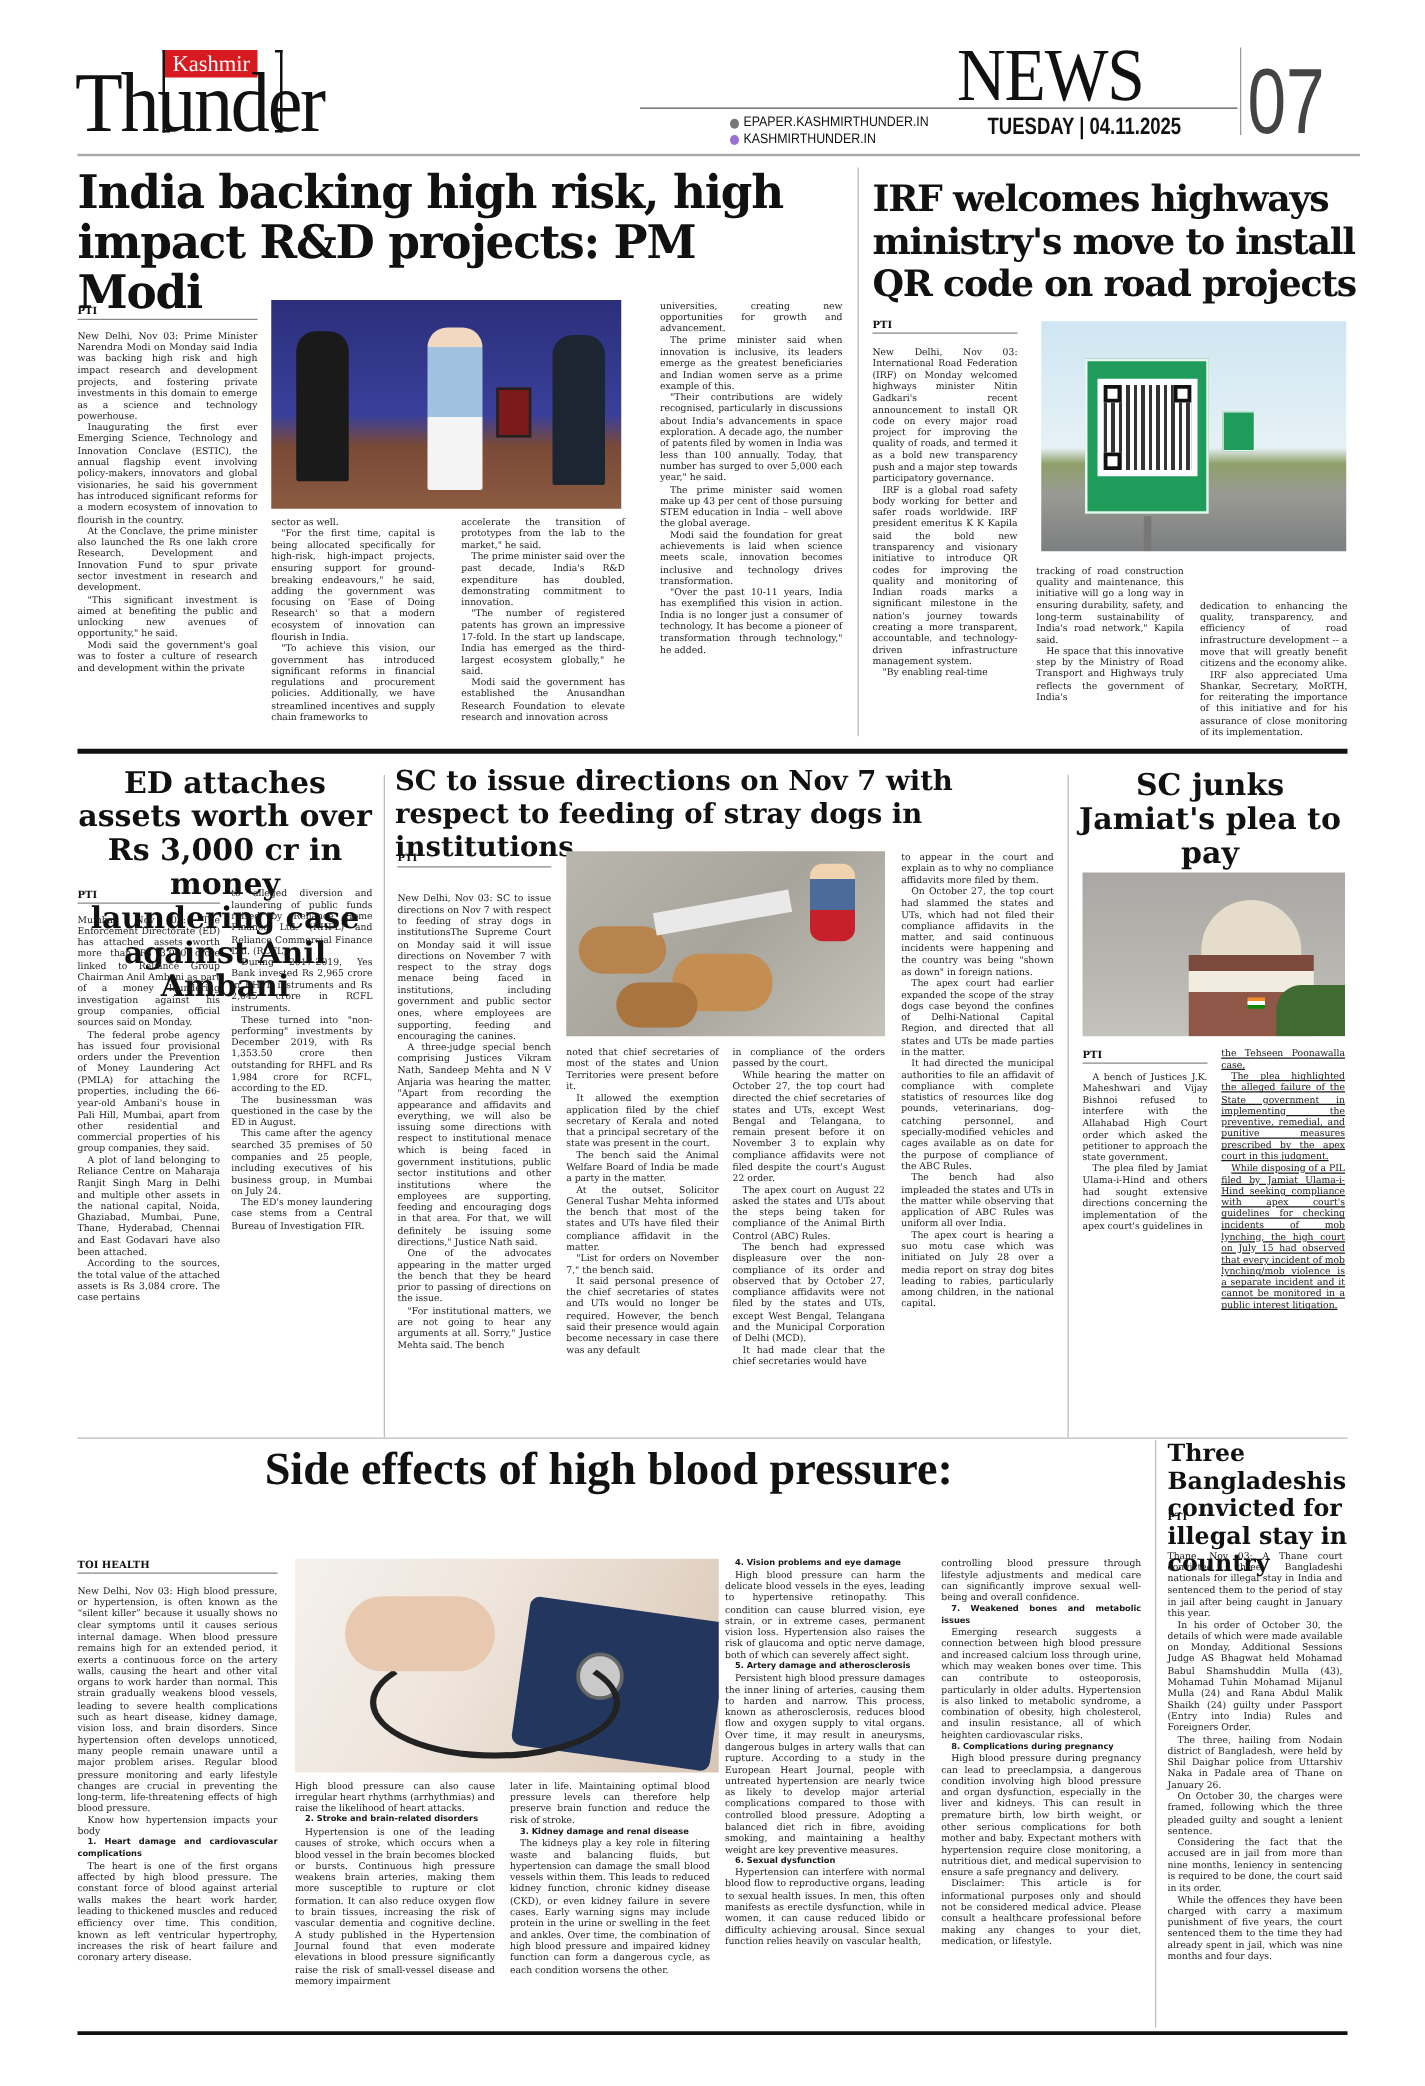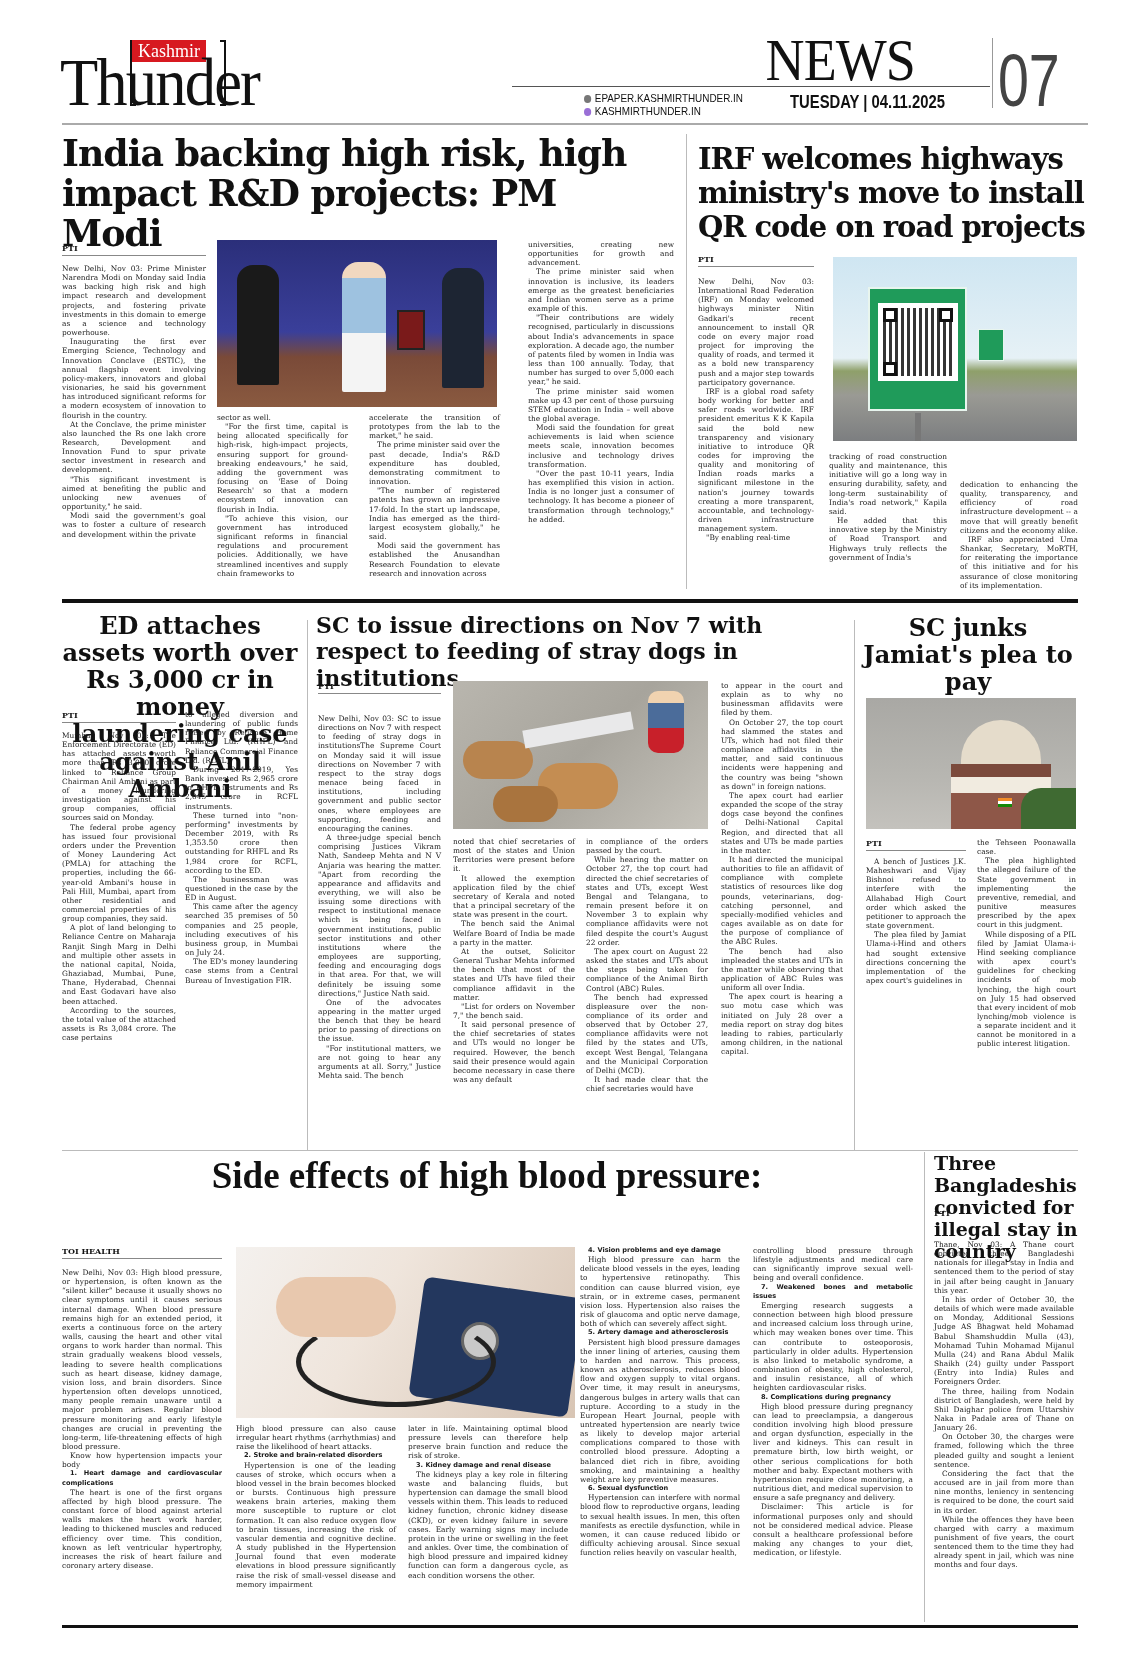--- a/index.html
+++ b/index.html
@@ -115,21 +115,21 @@
       <div style="position:absolute;left:5px;top:5px;width:14px;height:14px;border:3px solid #111;background:#fff;"></div>
       <div style="position:absolute;right:5px;top:5px;width:14px;height:14px;border:3px solid #111;background:#fff;"></div>
       <div style="position:absolute;left:5px;bottom:5px;width:14px;height:14px;border:3px solid #111;background:#fff;"></div>
     </div>
   </div>
   <div style="position:absolute;left:82px;top:156px;width:6px;height:28px;background:#777;"></div>
   <div style="position:absolute;left:145px;top:72px;width:26px;height:32px;background:#1f9b5a;border:1px solid #e8f5ee;"></div>
 </div>
 <div class="abs body" style="left:829px;top:452px;width:118px;">
   <p class="first">tracking of road construction quality and maintenance, this initiative will go a long way in ensuring durability, safety, and long-term sustainability of India's road network," Kapila said.</p>
-    <p>He added that this innovative step by the Ministry of Road Transport and Highways truly reflects the government of India's</p>
+    <p>He space that this innovative step by the Ministry of Road Transport and Highways truly reflects the government of India's</p>
 </div>
 <div class="abs body" style="left:960px;top:480px;width:118px;">
   <p class="first">dedication to enhancing the quality, transparency, and efficiency of road infrastructure development -- a move that will greatly benefit citizens and the economy alike.</p>
     <p>IRF also appreciated Uma Shankar, Secretary, MoRTH, for reiterating the importance of this initiative and for his assurance of close monitoring of its implementation.</p>
 </div>
 
 <div class="abs thick-rule" style="left:62px;top:599px;width:1016px;"></div>
 
 <h2 class="abs headline h-center" style="left:62px;top:612px;width:236px;">ED attaches assets worth over Rs 3,000 cr in money laundering case against Anil Ambani</h2>
 <div class="abs" style="left:62px;top:710px;width:114px;">
@@ -177,21 +177,21 @@
     <p>It said personal presence of the chief secretaries of states and UTs would no longer be required. However, the bench said their presence would again become necessary in case there was any default</p>
 </div>
 <div class="abs body" style="left:586px;top:837px;width:122px;">
   <p class="first">in compliance of the orders passed by the court.</p>
     <p>While hearing the matter on October 27, the top court had directed the chief secretaries of states and UTs, except West Bengal and Telangana, to remain present before it on November 3 to explain why compliance affidavits were not filed despite the court's August 22 order.</p>
     <p>The apex court on August 22 asked the states and UTs about the steps being taken for compliance of the Animal Birth Control (ABC) Rules.</p>
     <p>The bench had expressed displeasure over the non-compliance of its order and observed that by October 27, compliance affidavits were not filed by the states and UTs, except West Bengal, Telangana and the Municipal Corporation of Delhi (MCD).</p>
     <p>It had made clear that the chief secretaries would have</p>
 </div>
 <div class="abs body" style="left:721px;top:681px;width:122px;">
-  <p class="first">to appear in the court and explain as to why no businessman affidavits were filed by them.</p>
+  <p class="first">to appear in the court and explain as to why no compliance affidavits more filed by them.</p>
     <p>On October 27, the top court had slammed the states and UTs, which had not filed their compliance affidavits in the matter, and said continuous incidents were happening and the country was being "shown as down" in foreign nations.</p>
     <p>The apex court had earlier expanded the scope of the stray dogs case beyond the confines of Delhi-National Capital Region, and directed that all states and UTs be made parties in the matter.</p>
     <p>It had directed the municipal authorities to file an affidavit of compliance with complete statistics of resources like dog pounds, veterinarians, dog-catching personnel, and specially-modified vehicles and cages available as on date for the purpose of compliance of the ABC Rules.</p>
     <p>The bench had also impleaded the states and UTs in the matter while observing that application of ABC Rules was uniform all over India.</p>
     <p>The apex court is hearing a suo motu case which was initiated on July 28 over a media report on stray dog bites leading to rabies, particularly among children, in the national capital.</p>
 </div>
 <div class="abs col-rule-v" style="left:854px;top:620px;height:530px;"></div>
 
 <h2 class="abs headline h-center" style="left:862px;top:614px;width:212px;">SC junks Jamiat's plea to pay compensation to victims of mob lynching</h2>
 <div class="abs photo" style="left:866px;top:698px;width:210px;height:131px;background:linear-gradient(180deg,#a9a8a4 0%,#b7b6b1 60%,#c4c2bd 100%);">
@@ -200,21 +200,21 @@
   <div style="position:absolute;left:155px;top:90px;width:55px;height:41px;background:#3f6a32;border-radius:20px 0 0 0;"></div>
   <div style="position:absolute;left:132px;top:100px;width:14px;height:9px;background:linear-gradient(180deg,#f28c28 33%,#fff 33% 66%,#138808 66%);"></div>
 </div>
 <div class="abs" style="left:866px;top:838px;width:100px;">
   <div class="byline">PTI</div>
   <div class="body" style="margin-top:6px;">
       <p>A bench of Justices J.K. Maheshwari and Vijay Bishnoi refused to interfere with the Allahabad High Court order which asked the petitioner to approach the state government.</p>
       <p>The plea filed by Jamiat Ulama-i-Hind and others had sought extensive directions concerning the implementation of the apex court's guidelines in</p>
   </div>
 </div>
-<div class="abs body" style="left:977px;top:838px;width:99px;">
+<div class="abs body" style="left:977px;top:838px;width:99px;text-decoration:underline;">
   <p class="first">the Tehseen Poonawalla case.</p>
     <p>The plea highlighted the alleged failure of the State government in implementing the preventive, remedial, and punitive measures prescribed by the apex court in this judgment.</p>
     <p>While disposing of a PIL filed by Jamiat Ulama-i-Hind seeking compliance with apex court's guidelines for checking incidents of mob lynching, the high court on July 15 had observed that every incident of mob lynching/mob violence is a separate incident and it cannot be monitored in a public interest litigation.</p>
 </div>
 
 <div class="abs" style="left:62px;top:1150px;width:1016px;height:1px;background:#bbb;"></div>
 
 <h2 class="abs headline" style="left:62px;top:1155px;width:850px;text-align:center;font-family:'Liberation Serif',serif;font-size:37px;line-height:1.16;">
   <span>Side effects of high blood pressure:</span><br>
 </h2>

